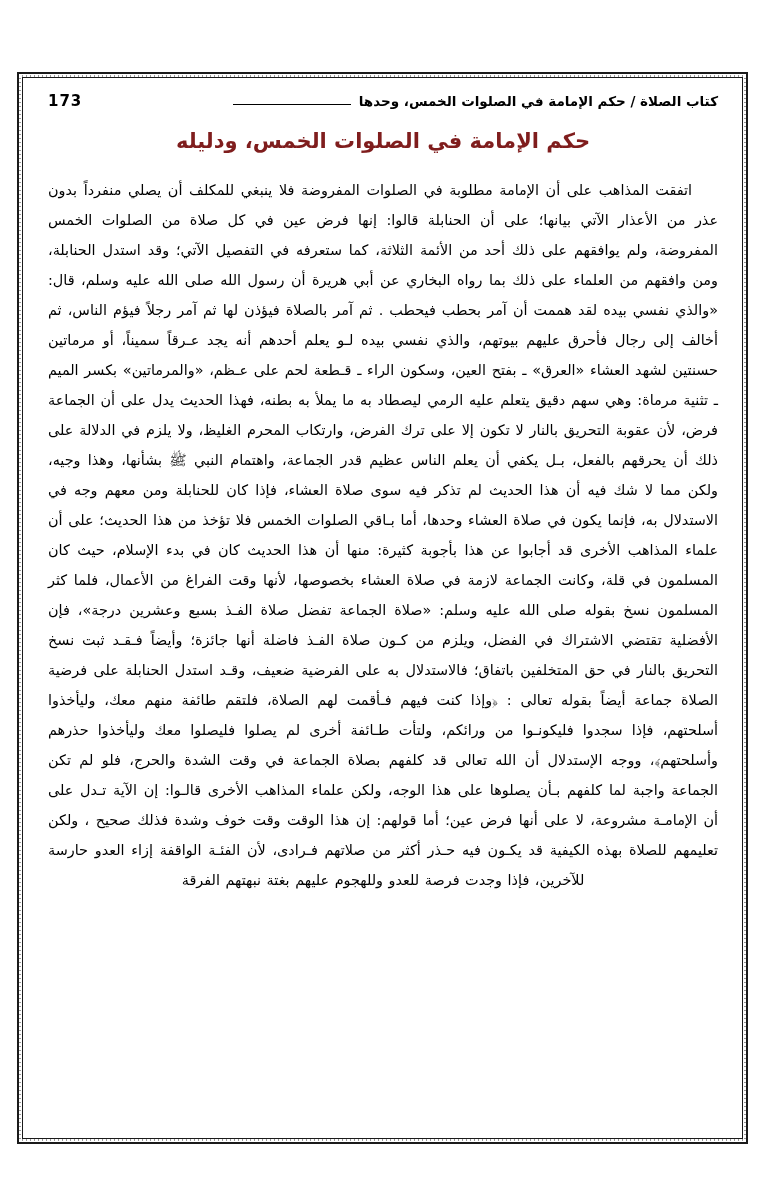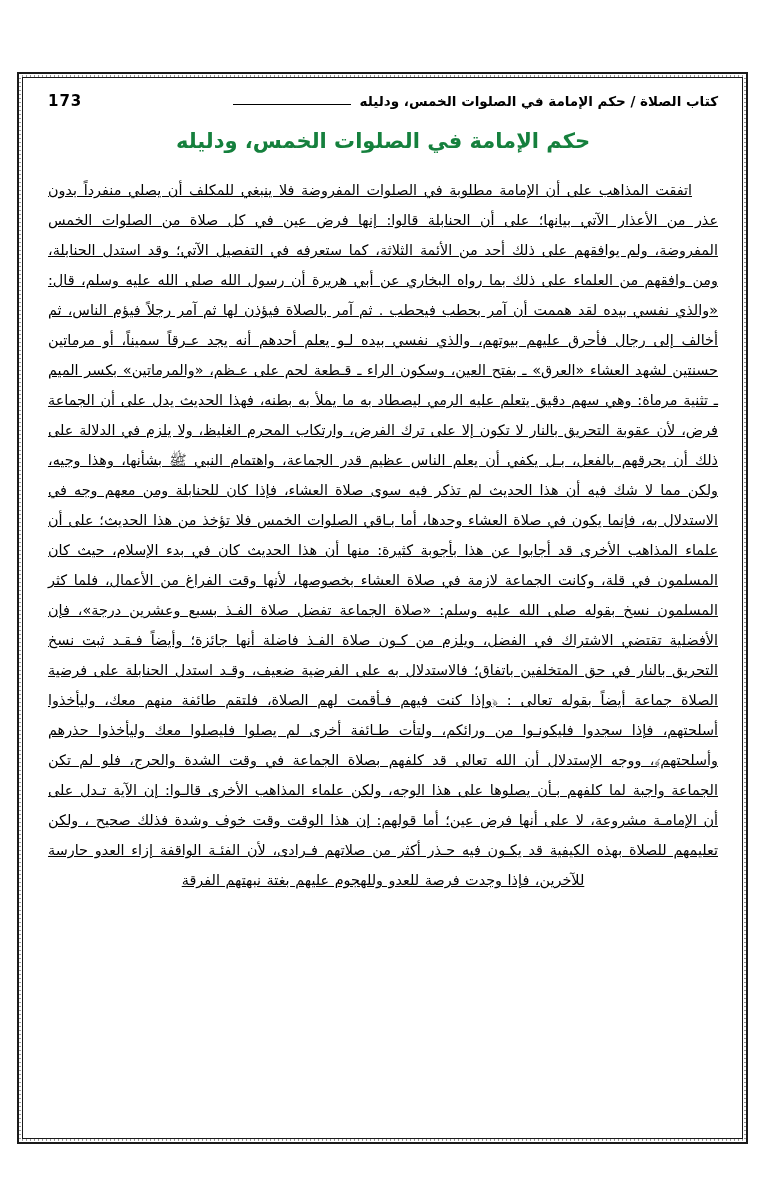--- a/index.html
+++ b/index.html
@@ -91,34 +91,33 @@
     margin-right: auto;
   }
 
   h1.title {
     margin: 18px 0 0 0;
     text-align: center;
     font-family: "DejaVu Sans", sans-serif;
     font-weight: 700;
     font-size: 21px;
     line-height: 1.3;
-    color: #15803d;
+    color: #7f1d1d;
   }
 
   .body-text {
     margin-top: 20px;
     font-family: "DejaVu Sans", sans-serif;
     font-size: 14.4px;
     line-height: 30px;
     text-align: justify;
     text-align-last: center;
     text-justify: inter-word;
     word-spacing: 1px;
     color: #000;
-    text-decoration: underline;
   }
   .body-text p {
     margin: 0;
     text-indent: 26px;
   }
 </style>
 </head>
 <body>
 
 <div class="page">
@@ -126,21 +125,21 @@
   <div class="frame-outer"></div>
   <div class="frame-inner"></div>
   <div class="frame-tex top"></div>
   <div class="frame-tex bottom"></div>
   <div class="frame-tex left"></div>
   <div class="frame-tex right"></div>
 
   <div class="content">
 
     <div class="runhead">
-      <span class="rh-text">كتاب الصلاة / حكم الإمامة في الصلوات الخمس، ودليله</span>
+      <span class="rh-text">كتاب الصلاة / حكم الإمامة في الصلوات الخمس، وحدها</span>
       <span class="rh-rule"></span>
       <span class="rh-page">173</span>
     </div>
 
     <h1 class="title">حكم الإمامة في الصلوات الخمس، ودليله</h1>
 
     <div class="body-text">
       <p>اتفقت المذاهب على أن الإمامة مطلوبة في الصلوات المفروضة فلا ينبغي للمكلف أن يصلي منفرداً بدون عذر من الأعذار الآتي بيانها؛ على أن الحنابلة قالوا: إنها فرض عين في كل صلاة من الصلوات الخمس المفروضة، ولم يوافقهم على ذلك أحد من الأئمة الثلاثة، كما ستعرفه في التفصيل الآتي؛ وقد استدل الحنابلة، ومن وافقهم من العلماء على ذلك بما رواه البخاري عن أبي هريرة أن رسول الله صلى الله عليه وسلم، قال: «والذي نفسي بيده لقد هممت أن آمر بحطب فيحطب . ثم آمر بالصلاة فيؤذن لها ثم آمر رجلاً فيؤم الناس، ثم أخالف إلى رجال فأحرق عليهم بيوتهم، والذي نفسي بيده لـو يعلم أحدهم أنه يجد عـرقاً سميناً، أو مرماتين حسنتين لشهد العشاء «العرق» ـ بفتح العين، وسكون الراء ـ قـطعة لحم على عـظم، «والمرماتين» بكسر الميم ـ تثنية مرماة: وهي سهم دقيق يتعلم عليه الرمي ليصطاد به ما يملأ به بطنه، فهذا الحديث يدل على أن الجماعة فرض، لأن عقوبة التحريق بالنار لا تكون إلا على ترك الفرض، وارتكاب المحرم الغليظ، ولا يلزم في الدلالة على ذلك أن يحرقهم بالفعل، بـل يكفي أن يعلم الناس عظيم قدر الجماعة، واهتمام النبي ﷺ بشأنها، وهذا وجيه، ولكن مما لا شك فيه أن هذا الحديث لم تذكر فيه سوى صلاة العشاء، فإذا كان للحنابلة ومن معهم وجه في الاستدلال به، فإنما يكون في صلاة العشاء وحدها، أما بـاقي الصلوات الخمس فلا تؤخذ من هذا الحديث؛ على أن علماء المذاهب الأخرى قد أجابوا عن هذا بأجوبة كثيرة: منها أن هذا الحديث كان في بدء الإسلام، حيث كان المسلمون في قلة، وكانت الجماعة لازمة في صلاة العشاء بخصوصها، لأنها وقت الفراغ من الأعمال، فلما كثر المسلمون نسخ بقوله صلى الله عليه وسلم: «صلاة الجماعة تفضل صلاة الفـذ بسبع وعشرين درجة»، فإن الأفضلية تقتضي الاشتراك في الفضل، ويلزم من كـون صلاة الفـذ فاضلة أنها جائزة؛ وأيضاً فـقـد ثبت نسخ التحريق بالنار في حق المتخلفين باتفاق؛ فالاستدلال به على الفرضية ضعيف، وقـد استدل الحنابلة على فرضية الصلاة جماعة أيضاً بقوله تعالى : ﴿وإذا كنت فيهم فـأقمت لهم الصلاة، فلتقم طائفة منهم معك، وليأخذوا أسلحتهم، فإذا سجدوا فليكونـوا من ورائكم، ولتأت طـائفة أخرى لم يصلوا فليصلوا معك وليأخذوا حذرهم وأسلحتهم﴾، ووجه الإستدلال أن الله تعالى قد كلفهم بصلاة الجماعة في وقت الشدة والحرج، فلو لم تكن الجماعة واجبة لما كلفهم بـأن يصلوها على هذا الوجه، ولكن علماء المذاهب الأخرى قالـوا: إن الآية تـدل على أن الإمامـة مشروعة، لا على أنها فرض عين؛ أما قولهم: إن هذا الوقت وقت خوف وشدة فذلك صحيح ، ولكن تعليمهم للصلاة بهذه الكيفية قد يكـون فيه حـذر أكثر من صلاتهم فـرادى، لأن الفئـة الواقفة إزاء العدو حارسة للآخرين، فإذا وجدت فرصة للعدو وللهجوم عليهم بغتة نبهتهم الفرقة</p>
     </div>
 

